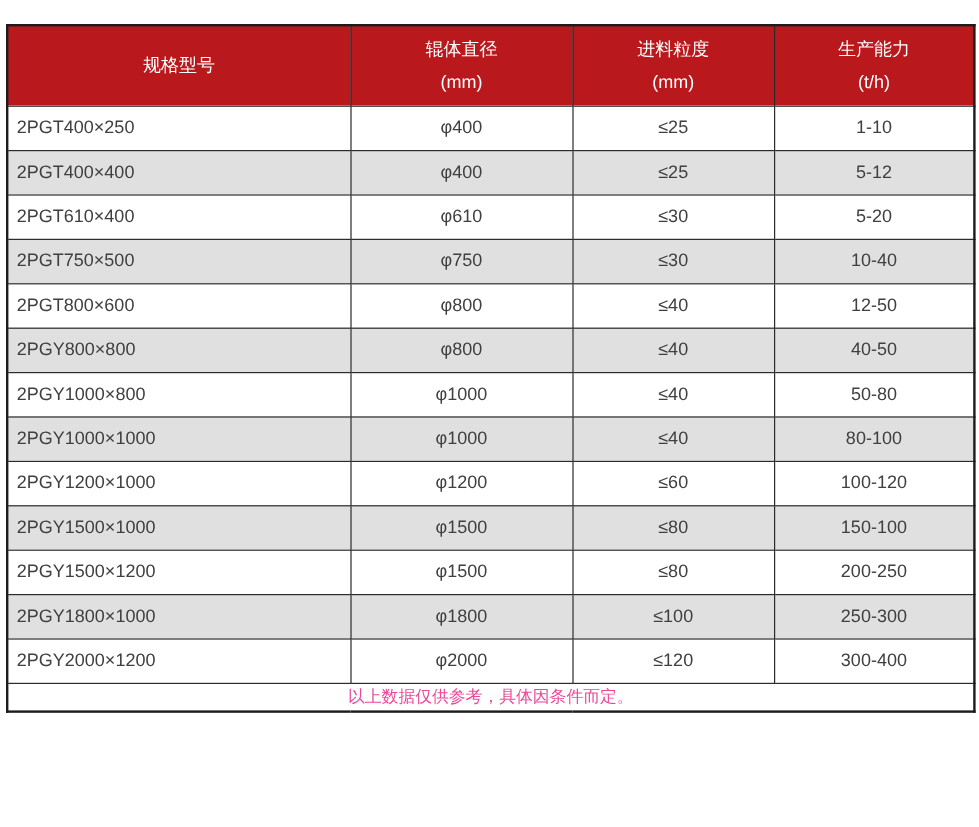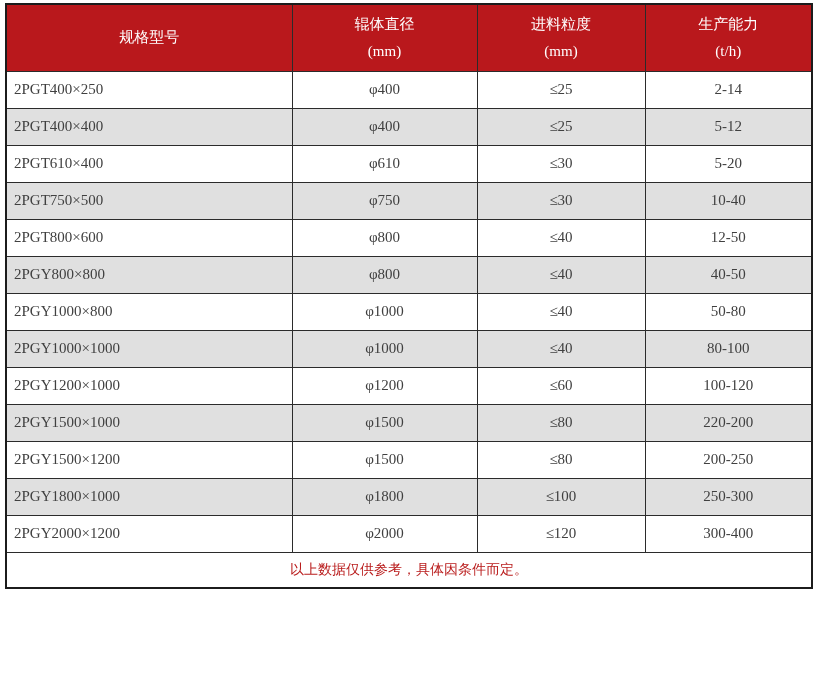--- a/index.html
+++ b/index.html
@@ -13,23 +13,22 @@
   html, body {
     margin: 0;
     padding: 0;
     background: #ffffff;
     font-family: "Liberation Sans", "DejaVu Sans", sans-serif;
   }
   .page {
     width: 816px;
     height: 689px;
     box-sizing: border-box;
-    padding: 3px 5px 7px 5px;
+    padding: 20px 5px 7px 5px;
     background: #ffffff;
-    font-family: Liberation Serif, serif;
   }
   table.spec-table {
     width: 806px;
     border-collapse: collapse;
     table-layout: fixed;
     border: 2px solid var(--outer-border);
   }
   .spec-table th,
   .spec-table td {
     border: 1px solid var(--border-color);
@@ -57,23 +56,23 @@
     margin-top: 40px;
   }
   .spec-table tbody tr:nth-child(even) td {
     background: var(--row-alt-bg);
   }
   .spec-table tbody td.model-cell {
     text-align: left;
     padding-left: 7px;
   }
   .spec-table tfoot td {
-    height: 36px;
+    height: 24px;
     font-size: 14px;
-    color: #b91c1c;
+    color: #ec4899;
     text-align: center;
     vertical-align: middle;
     background: #ffffff;
   }
   .col-model   { width: 286px; }
   .col-diam    { width: 185px; }
   .col-feed    { width: 168px; }
   .col-cap     { width: 167px; }
 </style>
 </head>
@@ -104,21 +103,21 @@
           <div>生产能力</div>
           <div>(t/h)</div>
         </th>
       </tr>
     </thead>
     <tbody>
         <tr>
           <td class="model-cell">2PGT400×250</td>
           <td>φ400</td>
           <td>≤25</td>
-          <td>2-14</td>
+          <td>1-10</td>
         </tr>
         <tr>
           <td class="model-cell">2PGT400×400</td>
           <td>φ400</td>
           <td>≤25</td>
           <td>5-12</td>
         </tr>
         <tr>
           <td class="model-cell">2PGT610×400</td>
           <td>φ610</td>
@@ -158,21 +157,21 @@
         <tr>
           <td class="model-cell">2PGY1200×1000</td>
           <td>φ1200</td>
           <td>≤60</td>
           <td>100-120</td>
         </tr>
         <tr>
           <td class="model-cell">2PGY1500×1000</td>
           <td>φ1500</td>
           <td>≤80</td>
-          <td>220-200</td>
+          <td>150-100</td>
         </tr>
         <tr>
           <td class="model-cell">2PGY1500×1200</td>
           <td>φ1500</td>
           <td>≤80</td>
           <td>200-250</td>
         </tr>
         <tr>
           <td class="model-cell">2PGY1800×1000</td>
           <td>φ1800</td>

